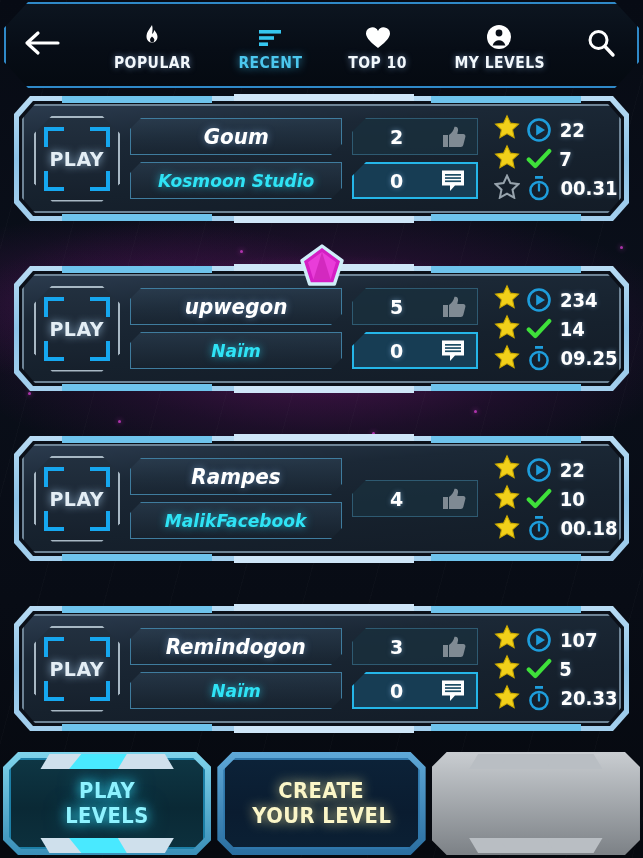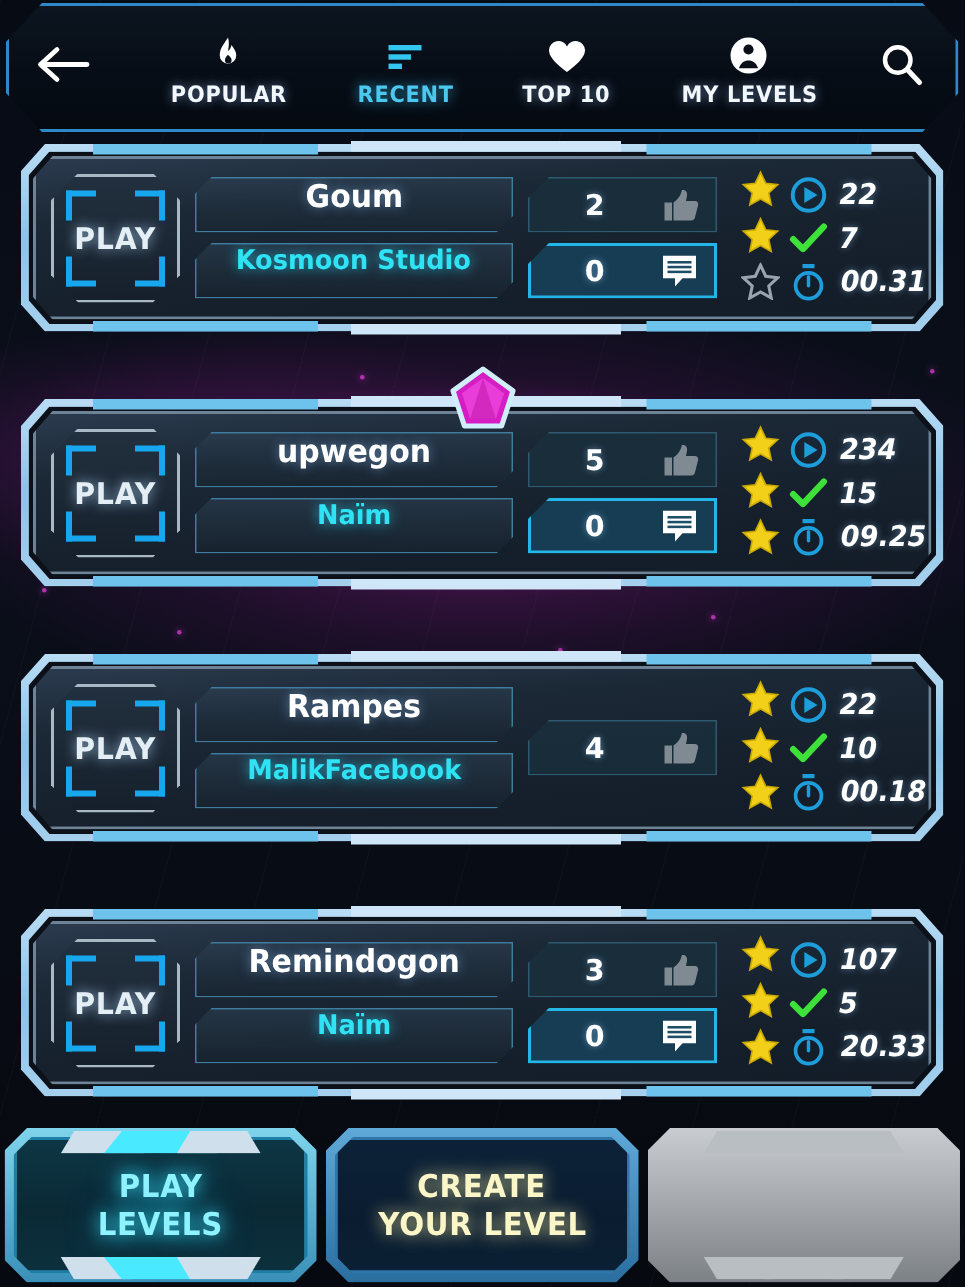--- a/index.html
+++ b/index.html
@@ -115,24 +115,25 @@
     position: relative; z-index: 2;
     font-family: "DejaVu Sans", sans-serif;
     font-size: 20px; font-weight: 700; letter-spacing: .5px;
     color: #e4eef5; text-shadow: 0 0 9px rgba(180,220,255,.75);
     transform: scaleX(.95);
   }
 
   
   .names { flex: 0 0 212px; display: flex; flex-direction: column; gap: 7px; }
   .fieldbox {
-    height: 37px; display: flex; justify-content: center;
+    height: 37px; display: flex; align-items: center; justify-content: center;
     background: linear-gradient(180deg, rgba(46,66,85,.55), rgba(24,36,48,.55));
     border: 1px solid #3f7c9e;
     clip-path: polygon(11px 0, 100% 0, 100% calc(100% - 11px), calc(100% - 11px) 100%, 0 100%, 0 11px);
+    font-style: italic;
   }
   .fieldbox.author { clip-path: polygon(11px 0, 100% 0, 100% calc(100% - 11px), calc(100% - 11px) 100%, 0 100%, 0 11px); }
   .lvl-name {
     font-family: "DejaVu Sans", sans-serif; font-size: 21px; font-weight: 700;
     color: #ffffff; text-shadow: 0 0 8px rgba(150,200,255,.5); transform: scaleX(.95);
   }
   .lvl-author {
     font-family: "DejaVu Sans", sans-serif; font-size: 18px; font-weight: 700;
     color: #2fe3f5; text-shadow: 0 0 9px rgba(40,210,240,.75); transform: scaleX(.95);
   }
@@ -147,21 +148,21 @@
   .chip.likes { background: rgba(25,48,62,.75); border: 1px solid #2e5a71; }
   .chip.comments { background: rgba(23,63,86,.95); border: 2px solid #25b6e8; }
   .chip-num {
     flex: 1; text-align: center;
     font-family: "DejaVu Sans", sans-serif; font-size: 19px; font-weight: 700;
     color: #ffffff; text-shadow: 0 0 5px rgba(160,210,255,.5);
   }
   .chip-ico { width: 28px; display: flex; justify-content: center; align-items: center; }
 
   
-  .stats { flex: 1; display: flex; align-items: center; gap: 6px; padding-left: 6px; font-style: italic; }
+  .stats { flex: 1; display: flex; align-items: center; gap: 6px; padding-left: 6px; }
   .stars { display: flex; flex-direction: column; gap: 1px; }
   .statlines { display: flex; flex-direction: column; gap: 2px; }
   .statline { display: flex; align-items: center; gap: 7px; height: 27px; }
   .stat-ico { width: 26px; display: flex; justify-content: center; align-items: center; }
   .stat-val {
     font-family: "DejaVu Sans", sans-serif; font-size: 19px; font-weight: 700;
     color: #ffffff; text-shadow: 0 0 5px rgba(160,210,255,.45);
     transform: scaleX(.95);
   }
 
@@ -489,21 +490,21 @@
     </svg>
                   </span>
               <span class="stat-val">234</span>
             </div>
             <div class="statline">
               <span class="stat-ico">
                     <svg width="28" height="24" viewBox="0 0 28 24">
       <path d="M3 12.5 L10 19.5 L25 3.5" stroke="#3ee03a" stroke-width="4.6" fill="none" stroke-linecap="round" stroke-linejoin="round"></path>
     </svg>
                   </span>
-              <span class="stat-val">15</span>
+              <span class="stat-val">14</span>
             </div>
             <div class="statline">
               <span class="stat-ico">
                     <svg width="24" height="26" viewBox="0 0 24 26">
       <rect x="8" y="1" width="8" height="2.8" fill="#1e9ddb"></rect>
       <circle cx="12" cy="15.5" r="8.6" stroke="#1e9ddb" stroke-width="2.5" fill="none"></circle>
       <path d="M12 9.5 v6" stroke="#1e9ddb" stroke-width="2.3" stroke-linecap="round"></path>
     </svg>
                   </span>
               <span class="stat-val">09.25</span>

